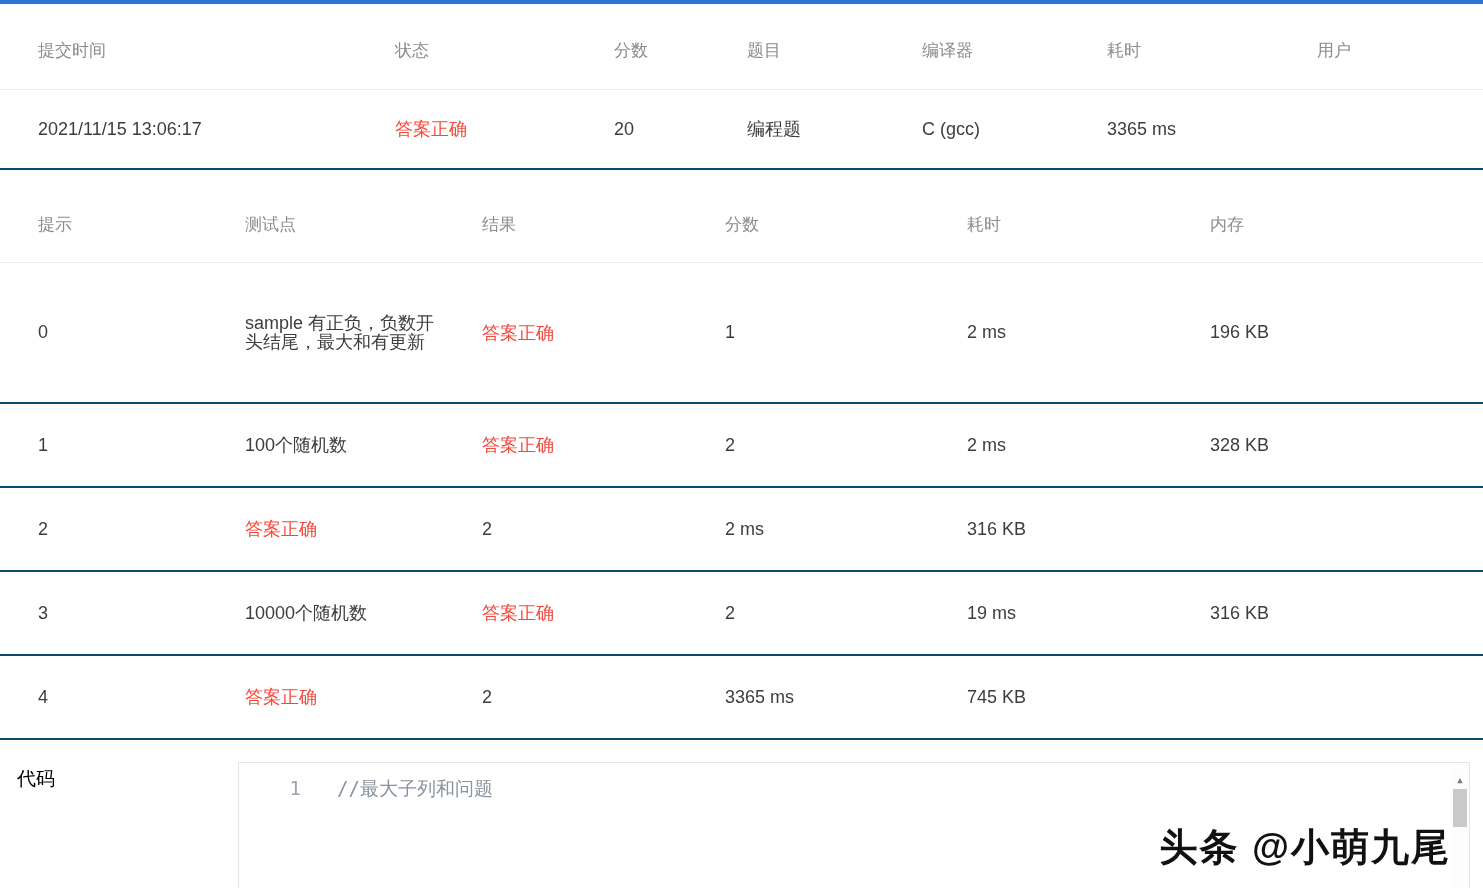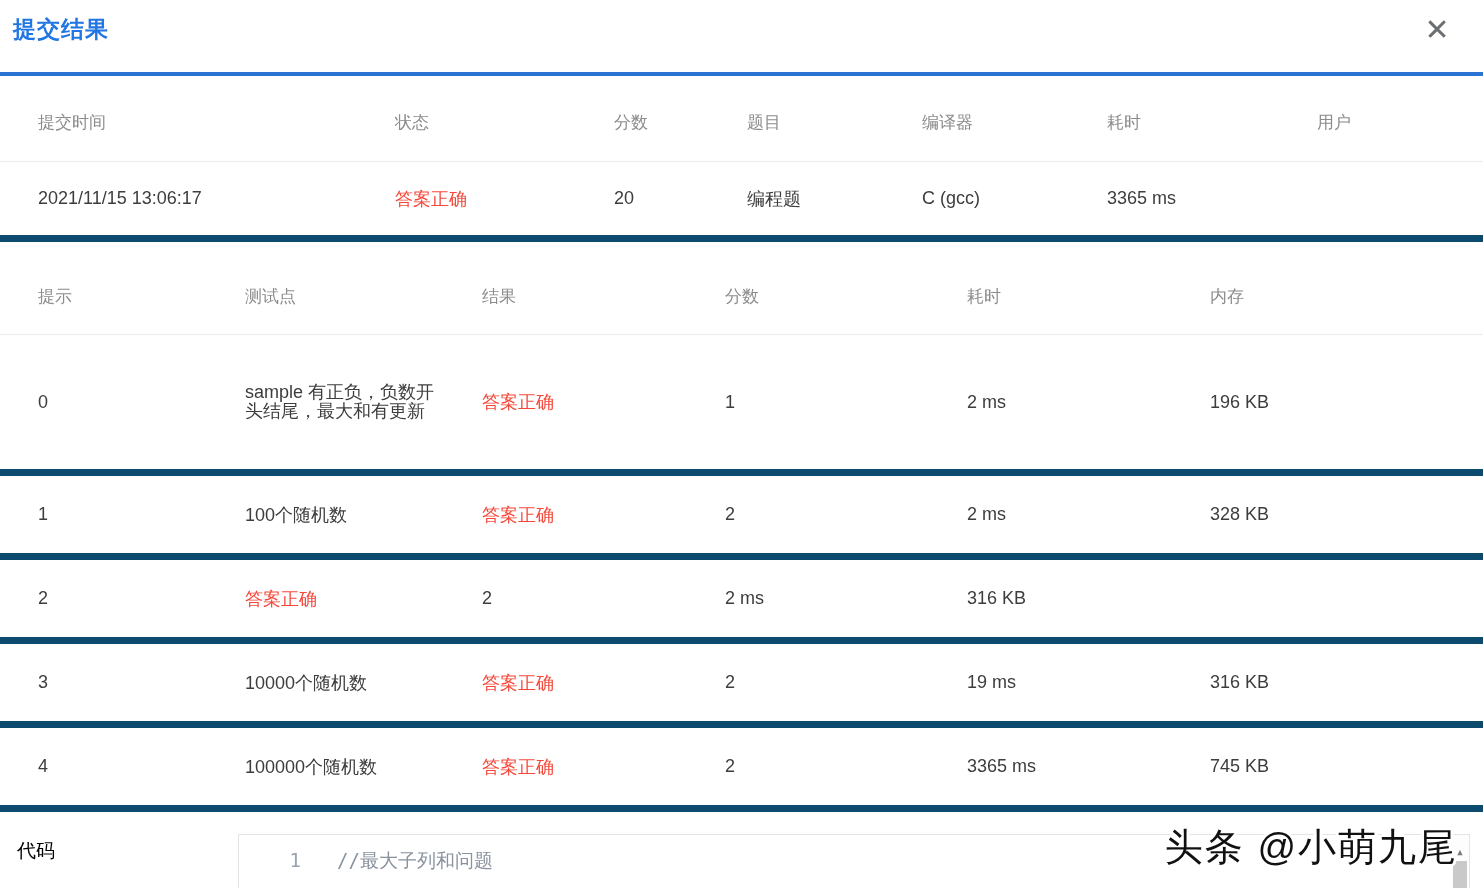--- a/index.html
+++ b/index.html
@@ -38,21 +38,21 @@
   }
   .t2-row {
     display: grid;
     grid-template-columns: 245px 237px 243px 242px 243px 1fr;
     align-items: center;
   }
   .t1-row > div:first-child, .t2-row > div:first-child { padding-left: 38px; }
   .hdr { height: 78px; border-bottom: 1px solid #ececec; }
   .hdr > div { font-size: 17px; color: #8c8c8c; }
   .hdr2 { height: 93px; border-bottom: 1px solid #ececec; padding-top: 16px; }
-  .data-row { border-bottom: 7px solid #0c4a6e; font-size: 18px; color: #3d3d3d; }
+  .data-row { border-bottom: 2px solid #0c4a6e; font-size: 18px; color: #3d3d3d; }
   .row-h80 { height: 80px; }
   .row-h141 { height: 141px; }
   .row-h84 { height: 84px; }
   .status-red { color: var(--status-red, #f5483b); }
   .hint-cell { max-width: 196px; line-height: 19px; font-size: 18px; }
 
   
   .code-section { display: flex; align-items: flex-start; }
   .code-label {
     width: 238px; flex: 0 0 238px;
@@ -79,42 +79,36 @@
     height: 22px; display: flex; align-items: flex-end; justify-content: center;
     color: #7a7a7a; font-size: 9px; cursor: pointer;
   }
   .scroll-thumb {
     margin: 4px auto 0 auto; width: 14px; height: 38px;
     background: #c9c9c9;
   }
 
   
   .watermark {
-    position: absolute; right: 25px; top: 822px;
-    font-size: 38px; font-weight: normal; color: #111;
+    position: absolute; right: 32px; top: 822px;
+    font-size: 38px; font-weight: bold; color: #111;
     letter-spacing: 2px;
     text-shadow:
       -2px -2px 0 #fff, 2px -2px 0 #fff, -2px 2px 0 #fff, 2px 2px 0 #fff,
       -3px 0 0 #fff, 3px 0 0 #fff, 0 -3px 0 #fff, 0 3px 0 #fff;
     white-space: nowrap;
     z-index: 20;
     pointer-events: none;
   }
 </style>
 </head>
 <body>
 
 <div class="stage">
 
-  <div class="dlg-header">
-    <div class="dlg-title">提交结果</div>
-    <div class="close-btn">
-      <span>✕</span>
-    </div>
-  </div>
   <div class="blue-rule"></div>
 
   <div class="tables">
 
     <div class="t1-row hdr">
       <div>提交时间</div>
       <div>状态</div>
       <div>分数</div>
       <div>题目</div>
       <div>编译器</div>
@@ -170,21 +164,20 @@
       <div>3</div>
       <div>10000个随机数</div>
       <div class="status-red">答案正确</div>
       <div>2</div>
       <div>19 ms</div>
       <div>316 KB</div>
     </div>
 
     <div class="t2-row data-row row-h84">
       <div>4</div>
-      <div>100000个随机数</div>
       <div class="status-red">答案正确</div>
       <div>2</div>
       <div>3365 ms</div>
       <div>745 KB</div>
     </div>
   </div>
 
   <div class="code-section">
     <div class="code-label">代码</div>
     <div class="code-editor">

